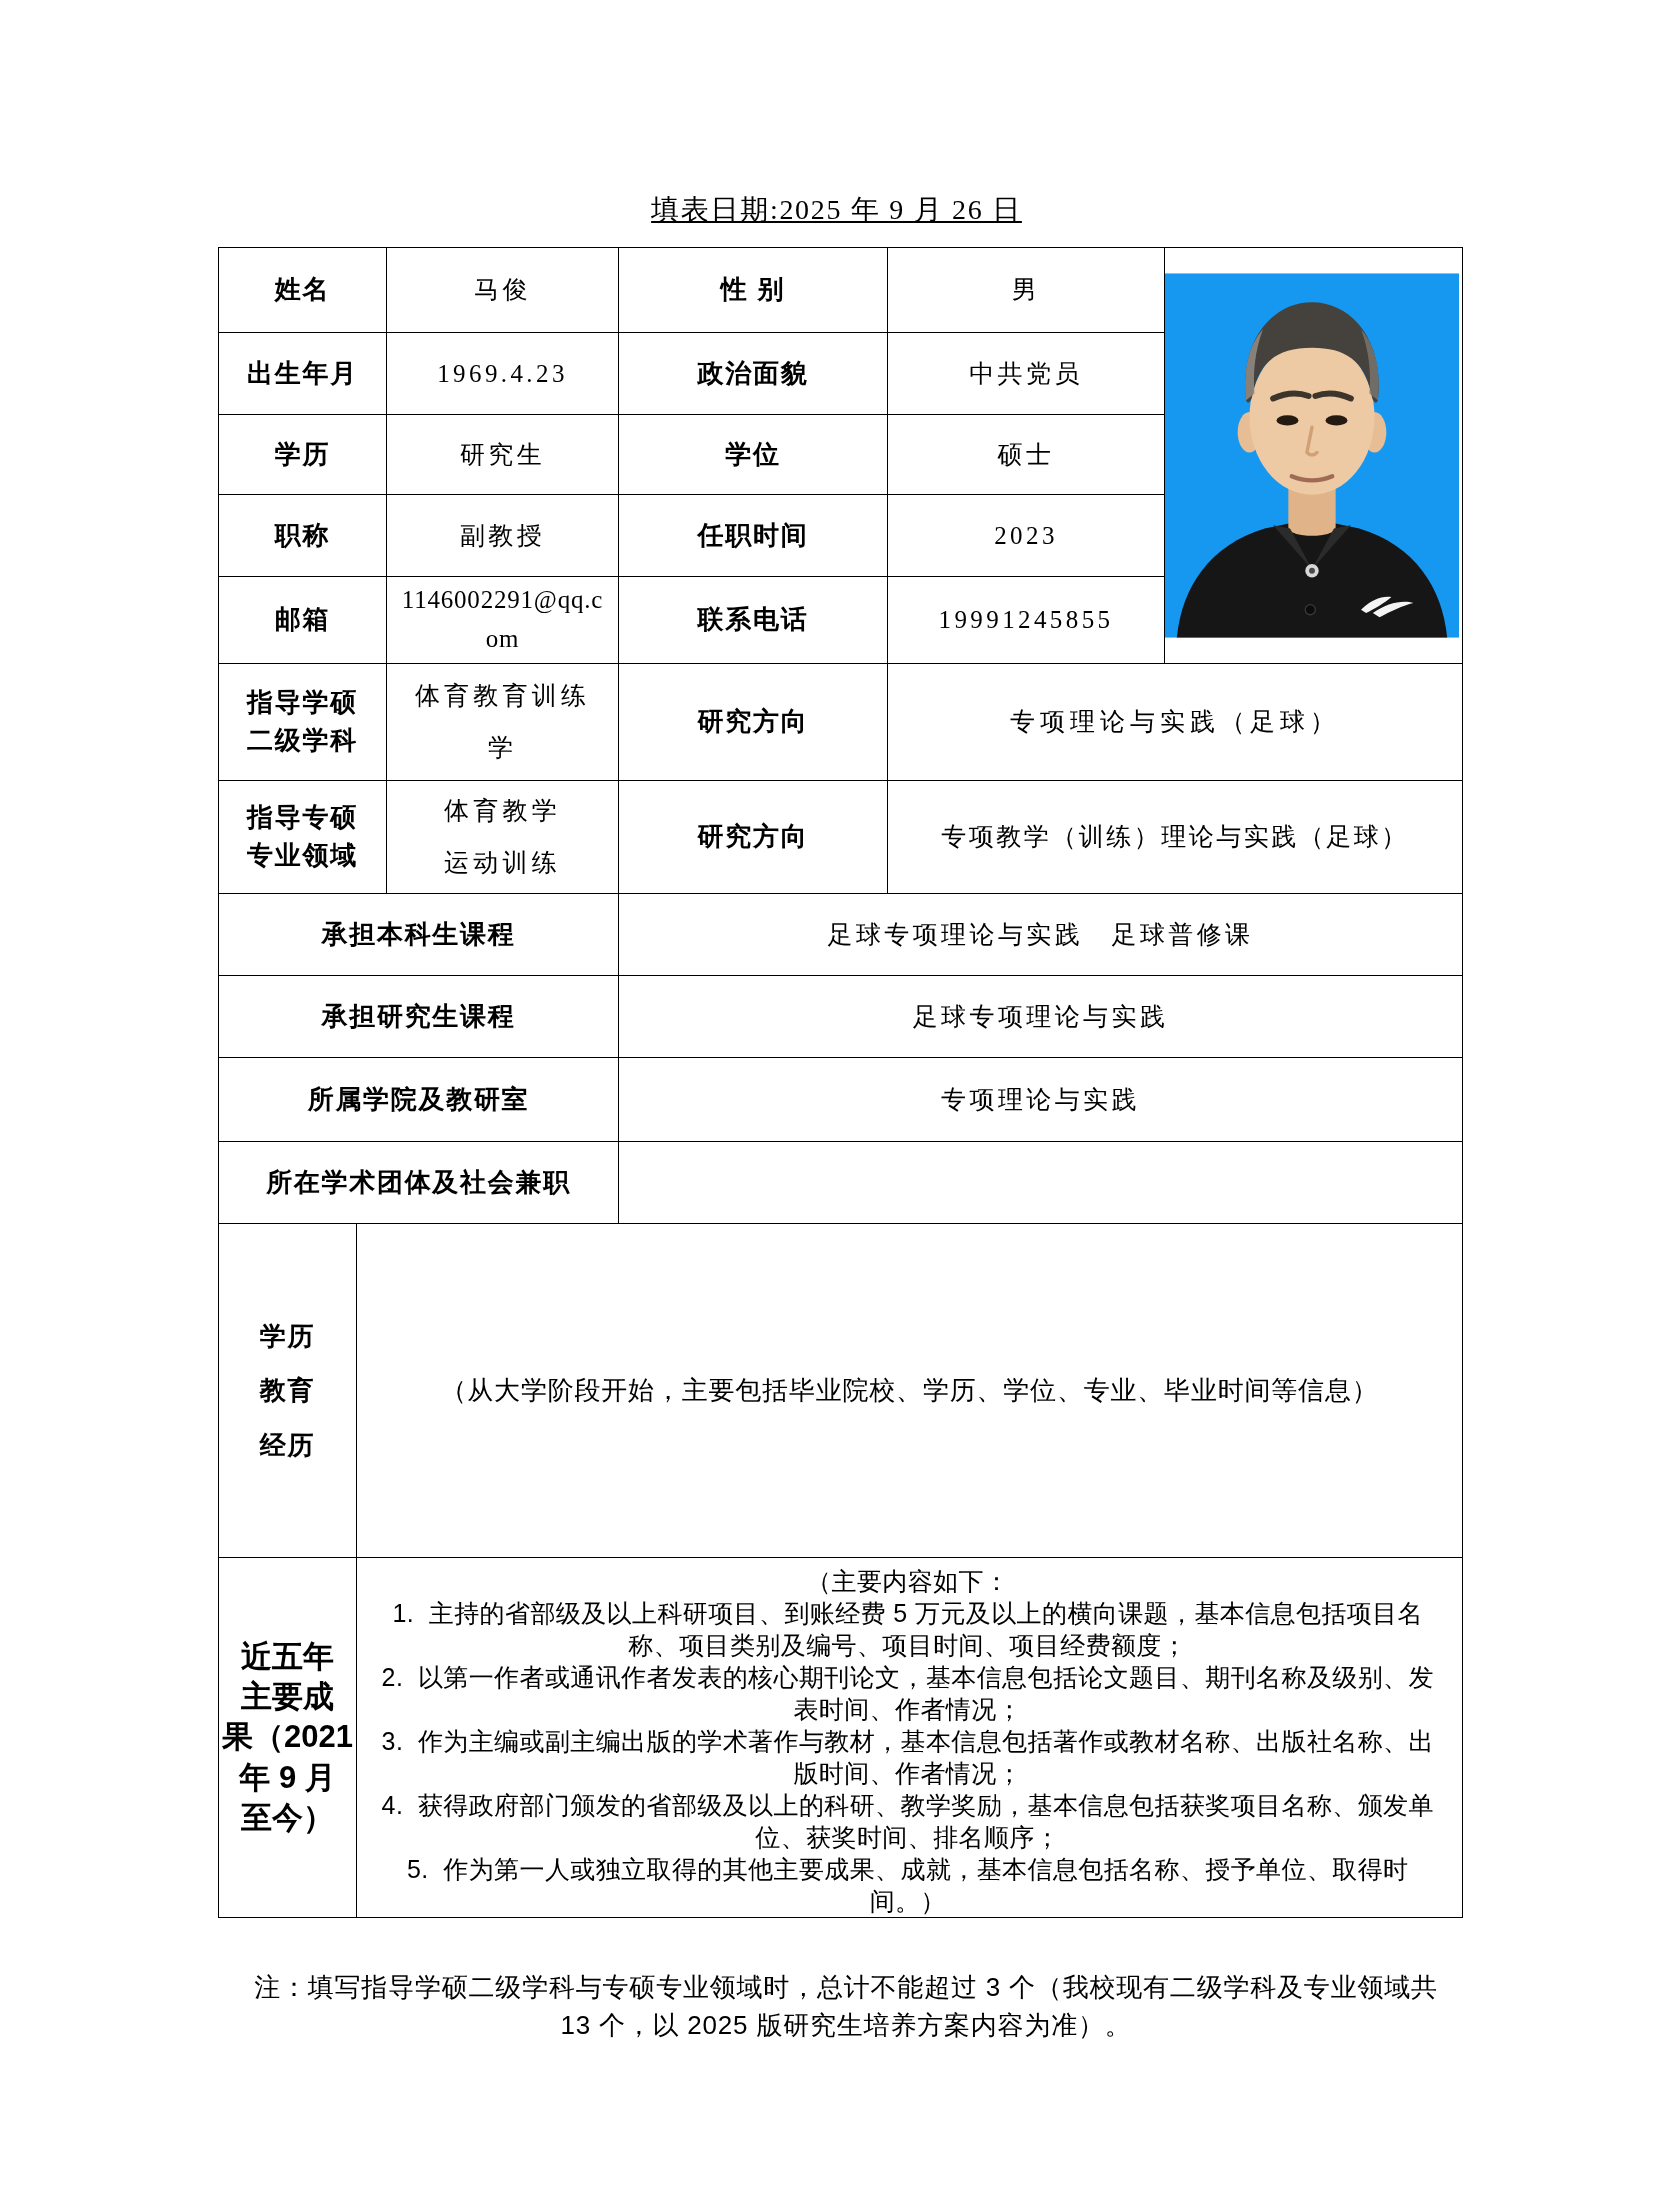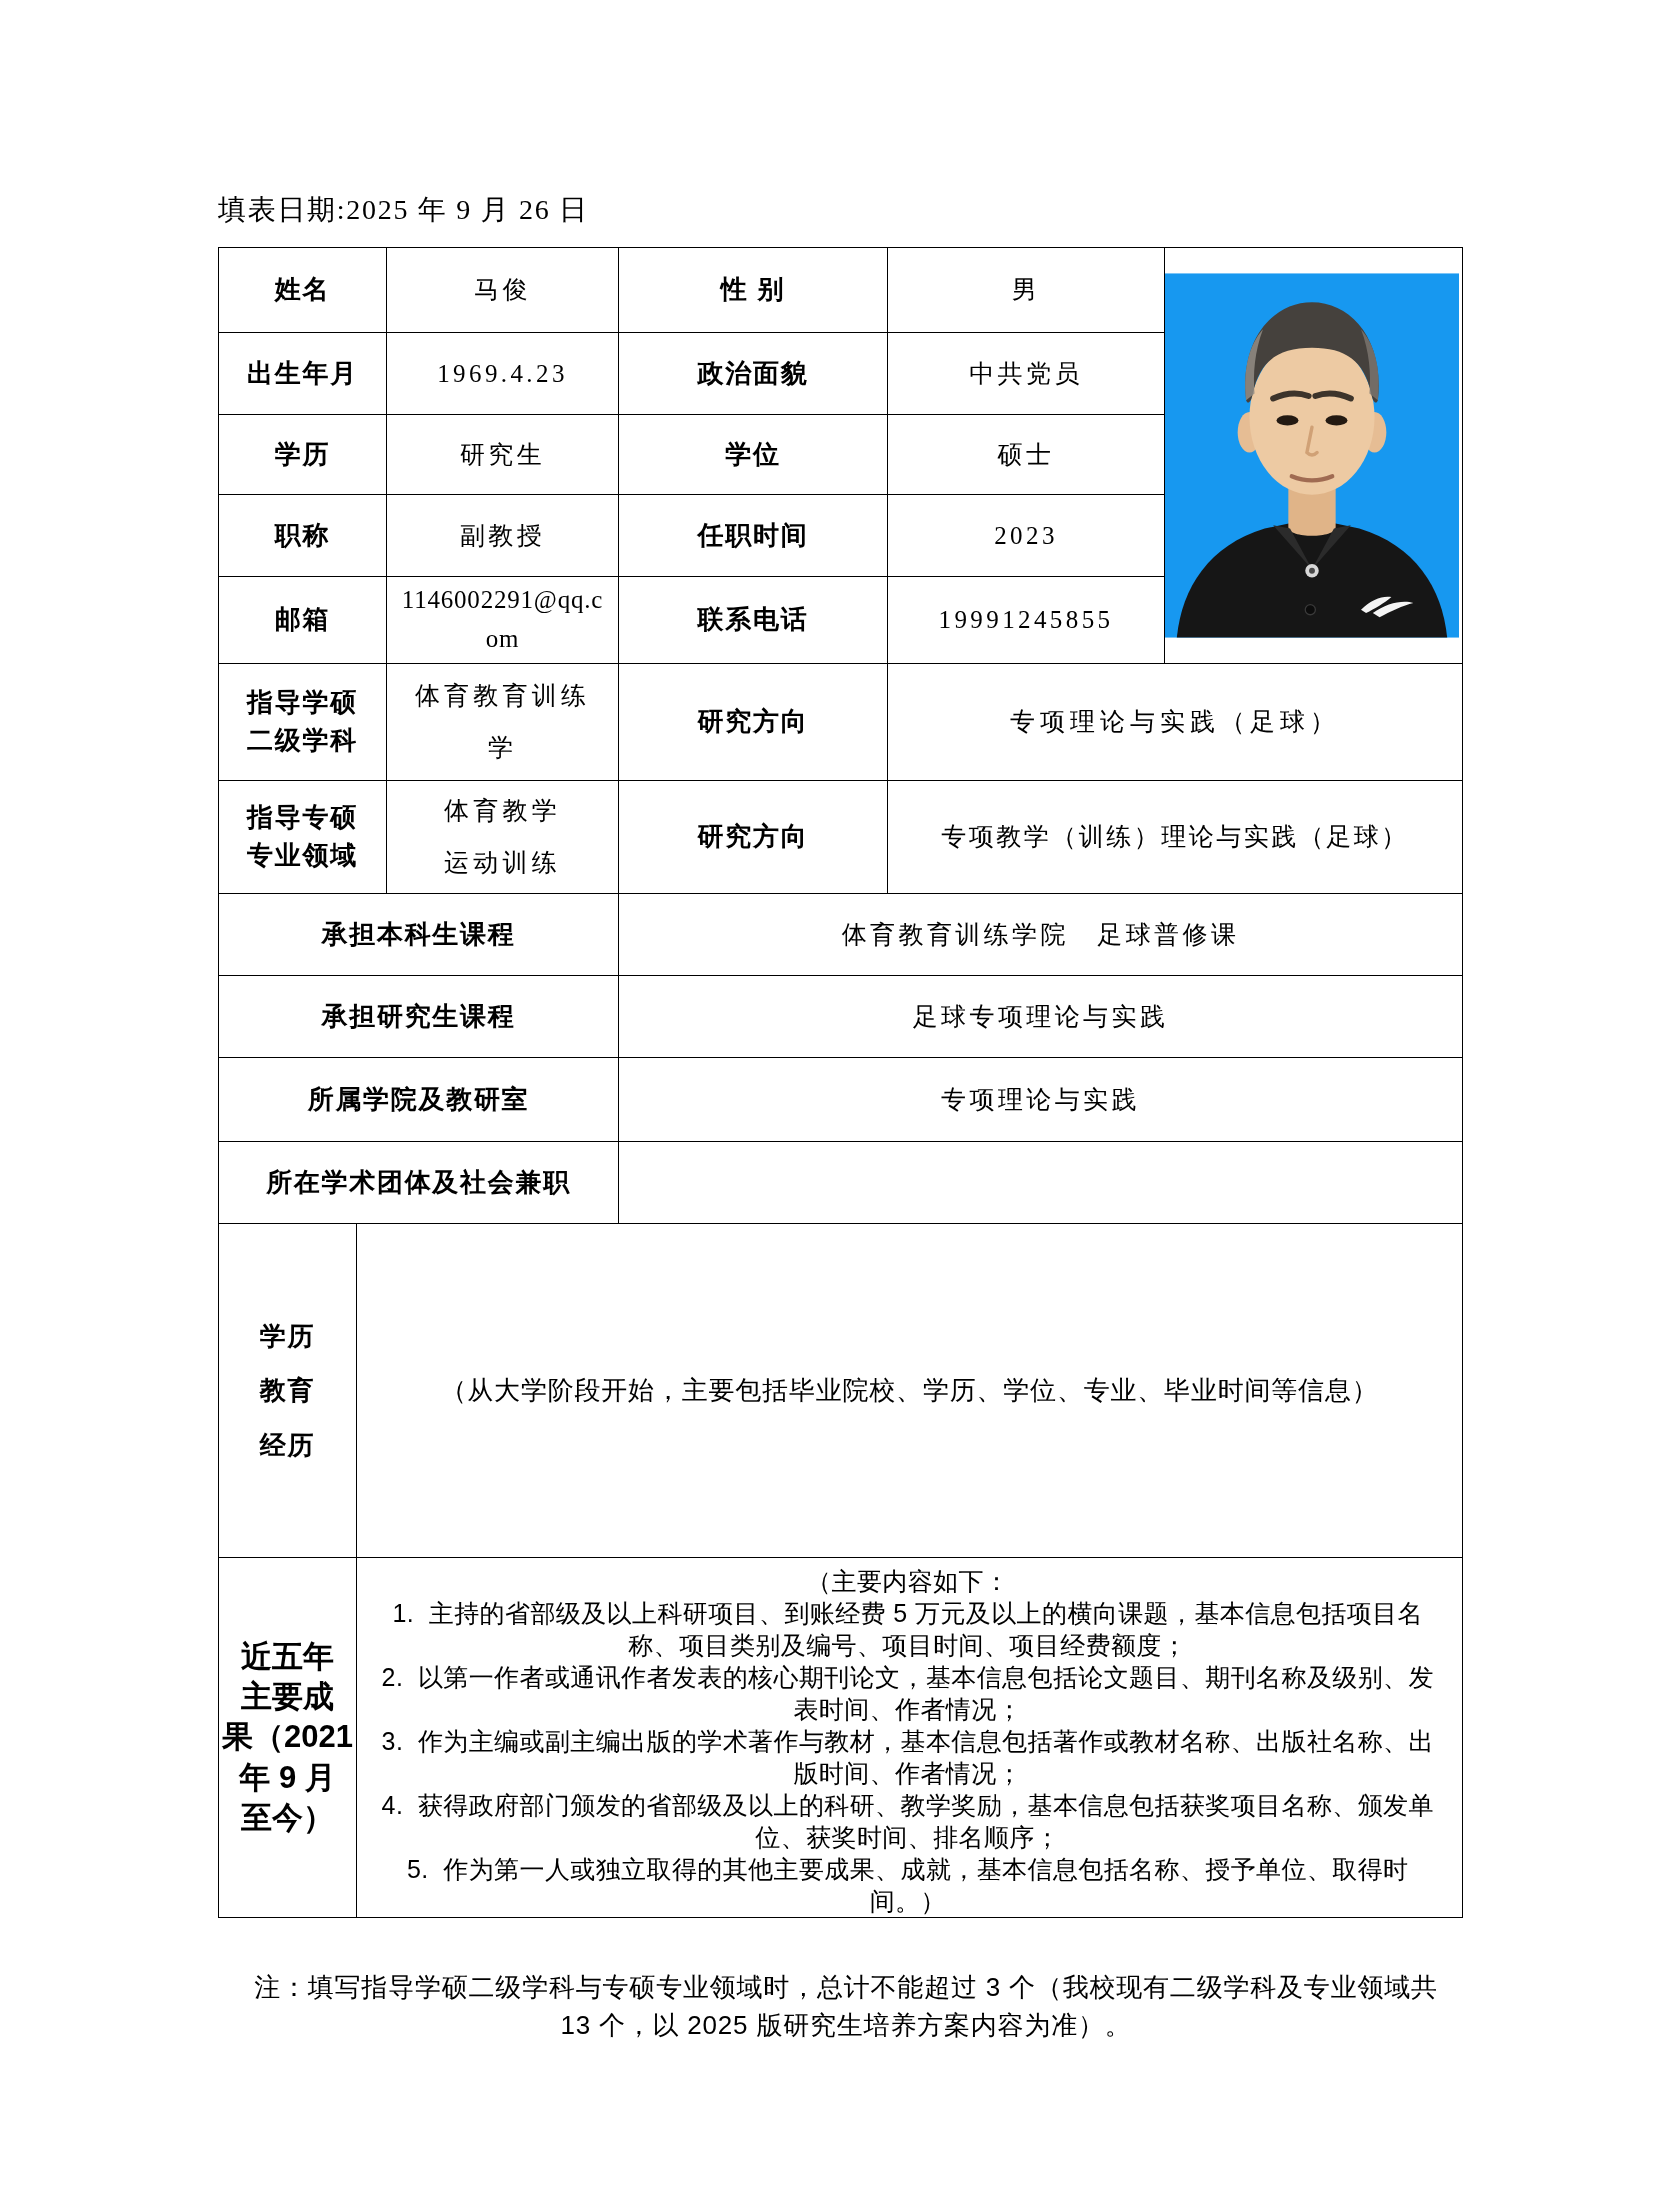--- a/index.html
+++ b/index.html
@@ -1,21 +1,21 @@
 <!DOCTYPE html>
 <html style="font-size:13.5px"><head>
 <meta charset="utf-8">
 <style>
   html,body{margin:0;padding:0;background:#ffffff;}
   .page{position:relative;width:1678px;height:2194px;background:#ffffff;overflow:hidden;
         font-family:"Liberation Sans",sans-serif;color:#000;}
   .doc-title{position:absolute;top:135px;left:0;width:100%;text-align:center;
         font-family:"Liberation Sans",sans-serif;font-weight:bold;font-size:41px;letter-spacing:3.4px;}
-  .date-line{position:absolute;top:191px;left:218px;width:1237px;text-align:left;
-        font-family:"Liberation Serif",serif;font-size:28px;letter-spacing:1.7px;}
+  .date-line{position:absolute;top:191px;left:218px;width:1237px;text-align:center;
+        font-family:"Liberation Serif",serif;font-size:28px;letter-spacing:1.7px;text-decoration:underline;}
   table.form{position:absolute;left:218px;top:247px;width:1243px;border-collapse:collapse;table-layout:fixed;}
   table.form td{border:1.7px solid #000;text-align:center;vertical-align:middle;overflow:hidden;}
   td.lbl{font-family:"Liberation Sans",sans-serif;font-weight:bold;font-size:26px;letter-spacing:1.7px;white-space:pre-line;line-height:1.45;}
   td.val{font-family:"Liberation Serif",serif;font-size:25px;letter-spacing:3.4px;white-space:pre-line;line-height:1.9;}
   td.val.email{word-break:break-all;padding:0 10px;letter-spacing:0.8px;line-height:1.55;}
   td.lbl.tall{line-height:2.1;}
   td.photo-cell{padding:0;vertical-align:top;text-align:left;background:#fff;}
   td.content-center{font-family:"Liberation Sans",sans-serif;font-size:26px;letter-spacing:0.8px;}
   td.content-block{font-family:"Liberation Sans",sans-serif;font-size:25px;text-align:left;vertical-align:top;
         white-space:pre-wrap;line-height:32px;padding:6.8px 17px 0 13.5px;letter-spacing:0.4px;}
@@ -125,21 +125,21 @@
       <td class="lbl" colspan="2">指导专硕
 专业领域</td>
       <td class="val" style="letter-spacing:4.2px;line-height:2.1;text-align:center;">体育教学
 运动训练</td>
       <td class="lbl">研究方向</td>
       <td class="val" colspan="2" style="letter-spacing:2.5px;">专项教学（训练）理论与实践（足球）</td>
     </tr>
 
     <tr style="height:82px">
       <td class="lbl" colspan="3">承担本科生课程</td>
-      <td class="val" colspan="3">体育教育训练学院　足球普修课</td>
+      <td class="val" colspan="3">足球专项理论与实践　足球普修课</td>
     </tr>
 
     <tr style="height:82px">
       <td class="lbl" colspan="3">承担研究生课程</td>
       <td class="val" colspan="3">足球专项理论与实践</td>
     </tr>
 
     <tr style="height:84px">
       <td class="lbl" colspan="3">所属学院及教研室</td>
       <td class="val" colspan="3">专项理论与实践</td>

